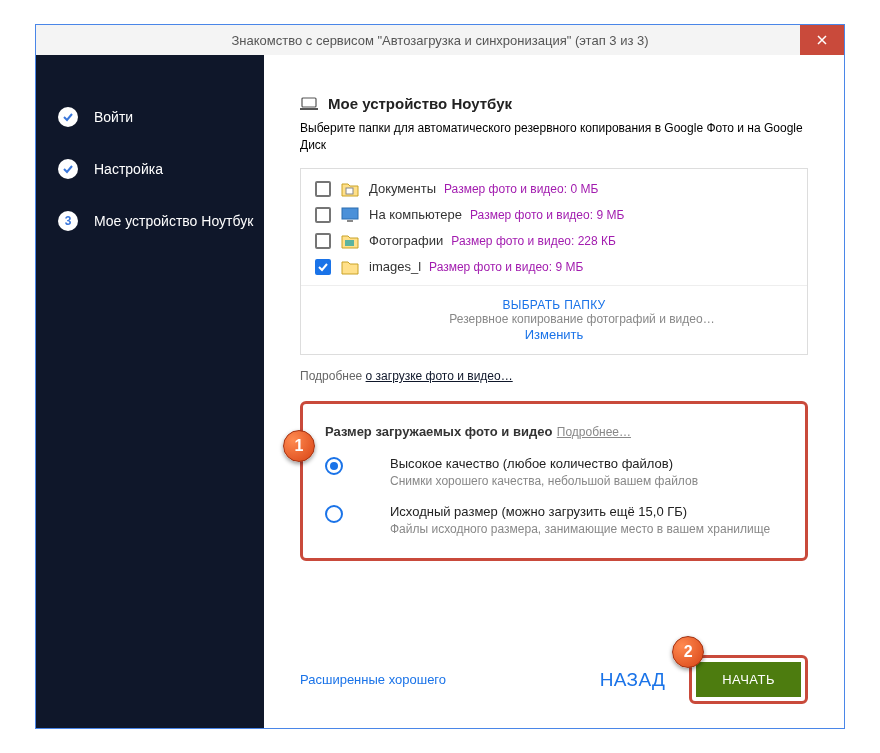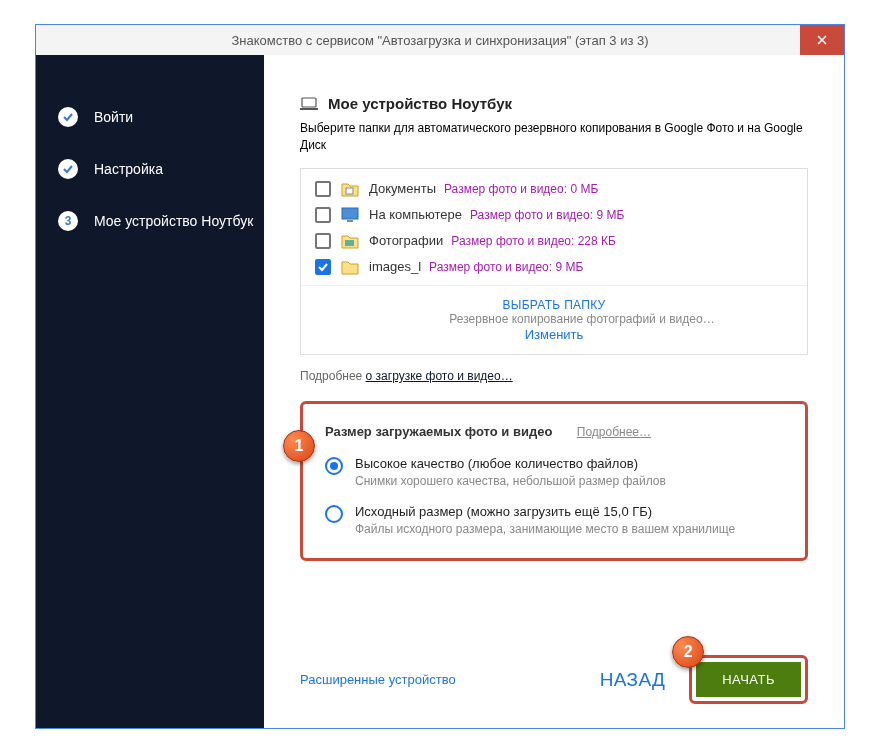--- a/index.html
+++ b/index.html
@@ -29,22 +29,22 @@
 .folder-row .fname { color: #333; margin-right: 8px; font-size: 13px; }
 .folder-row .fmeta { color: #a21caf; font-size: 12px; }
 .folder-actions { border-top: 1px solid #eee; margin: 4px -14px 0 -14px; padding: 12px 14px; display: flex; align-items: center; flex-direction: column; }
 .choose-folder { color: #1a73e8; font-size: 12px; font-weight: 500; letter-spacing: 0.3px; cursor: pointer; }
 .backup-note { color: #888; font-size: 12px; margin-left: 56px; flex: 1; line-height: 1.3; }
 .change-link { color: #1a73e8; font-size: 13px; cursor: pointer; }
 .more-about { font-size: 12px; color: #666; margin: 14px 0 18px 0; }
 .more-about a { color: #0f172a; text-decoration: underline; cursor: pointer; }
 .quality-box { border: 3px solid #c94a3b; border-radius: 6px; padding: 18px 22px 22px 22px; position: relative; }
 .quality-title { font-size: 13px; font-weight: bold; color: #333; }
-.quality-more { color: #888; font-size: 12px; text-decoration: underline; margin-left: 20px; cursor: pointer; }
-.radio-opt { display: flex; margin-top: 16px; }
+.quality-more { color: #888; font-size: 12px; text-decoration: underline; margin-left: 0; cursor: pointer; }
+.radio-opt { display: flex; margin-top: 16px; gap: 35px; }
 .radio-circle { width: 18px; height: 18px; border: 2px solid #1a73e8; border-radius: 50%; margin-right: 12px; flex-shrink: 0; display: flex; align-items: center; justify-content: center; cursor: pointer; margin-top: 1px; }
 .radio-circle.sel::after { content: ""; width: 8px; height: 8px; background: #1a73e8; border-radius: 50%; }
 .radio-text .r-label { font-size: 13px; color: #222; }
 .radio-text .r-desc { font-size: 12px; color: #888; margin-top: 3px; }
 .footer { margin-top: auto; display: flex; align-items: center; padding-top: 20px; position: relative; }
 .adv-link { color: #1a73e8; font-size: 13px; cursor: pointer; }
 .footer-right { margin-left: auto; display: flex; align-items: center; gap: 24px; }
 .back-btn { color: #1a73e8; font-size: 19px; font-weight: 500; letter-spacing: 0.3px; cursor: pointer; }
 .start-wrap { border: 3px solid #c94a3b; border-radius: 6px; padding: 4px; position: relative; }
 .start-btn { background: #4d7c0f; color: #fff; font-size: 13px; font-weight: 500; letter-spacing: 0.5px; padding: 10px 26px; cursor: pointer; }
@@ -152,34 +152,34 @@
       <div class="quality-box">
         <div class="marker marker1">1</div>
         <div>
           <span class="quality-title">Размер загружаемых фото и видео</span>
           <a class="quality-more">Подробнее…</a>
         </div>
         <div class="radio-opt">
           <span class="radio-circle sel"></span>
           <div class="radio-text">
             <div class="r-label">Высокое качество (любое количество файлов)</div>
-            <div class="r-desc">Снимки хорошего качества, небольшой размер файлов</div>
+            <div class="r-desc">Снимки хорошего качества, небольшой вашем файлов</div>
           </div>
         </div>
         <div class="radio-opt">
           <span class="radio-circle"></span>
           <div class="radio-text">
             <div class="r-label">Исходный размер (можно загрузить ещё 15,0 ГБ)</div>
             <div class="r-desc">Файлы исходного размера, занимающие место в вашем хранилище</div>
           </div>
         </div>
       </div>
 
       <div class="footer">
-        <span class="adv-link">Расширенные устройство</span>
+        <span class="adv-link">Расширенные хорошего</span>
         <div class="footer-right">
           <span class="back-btn">НАЗАД</span>
           <div class="start-wrap">
             <div class="marker marker2">2</div>
             <div class="start-btn">НАЧАТЬ</div>
           </div>
         </div>
       </div>
     </div>
   </div>

